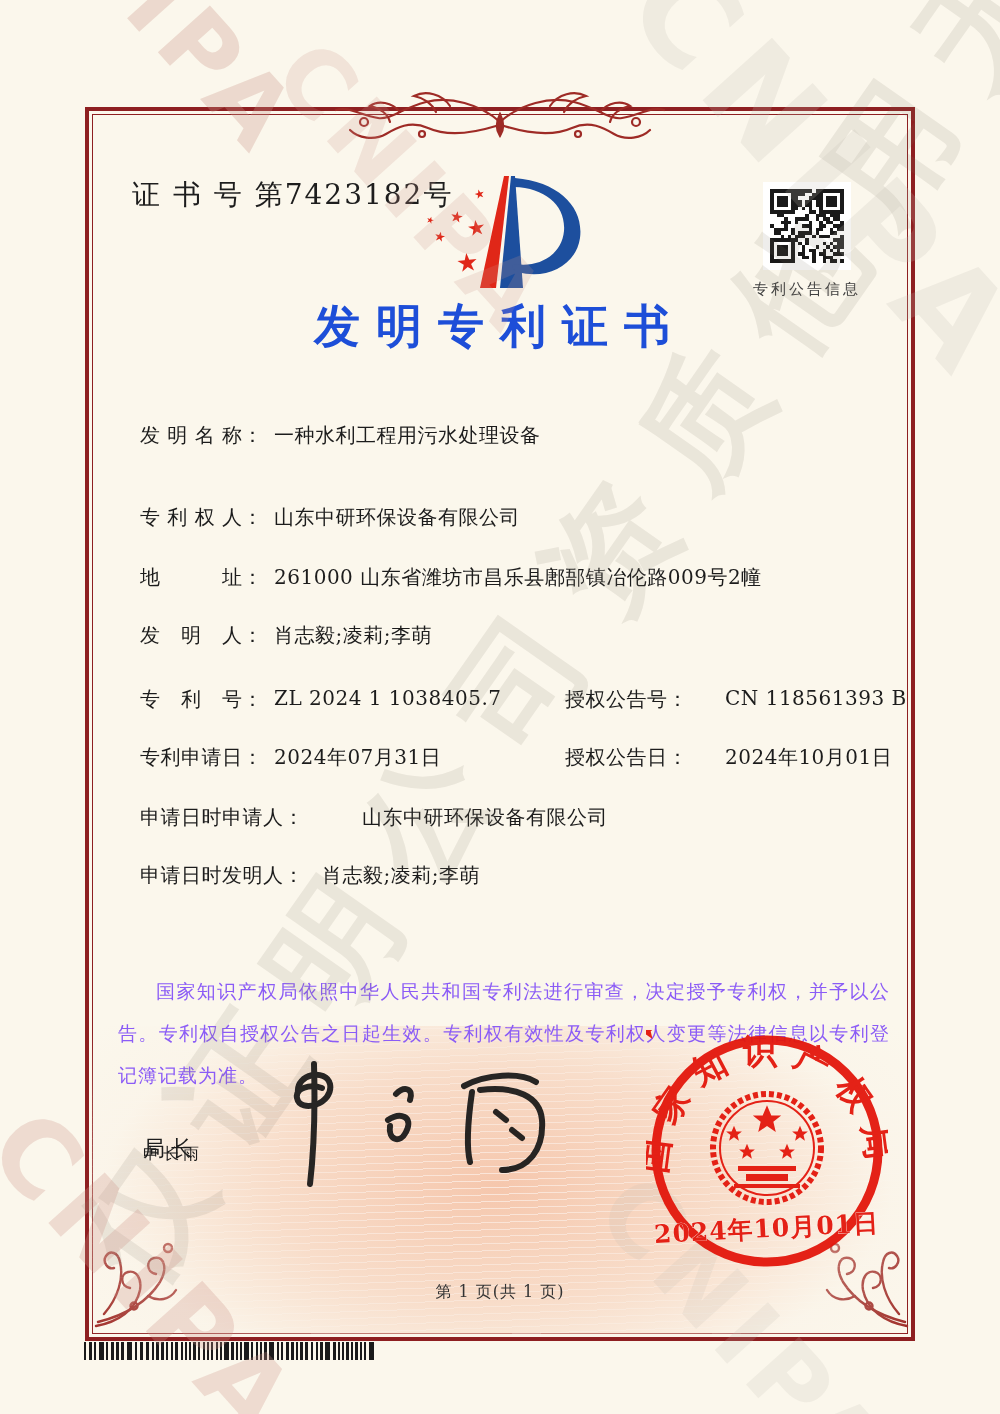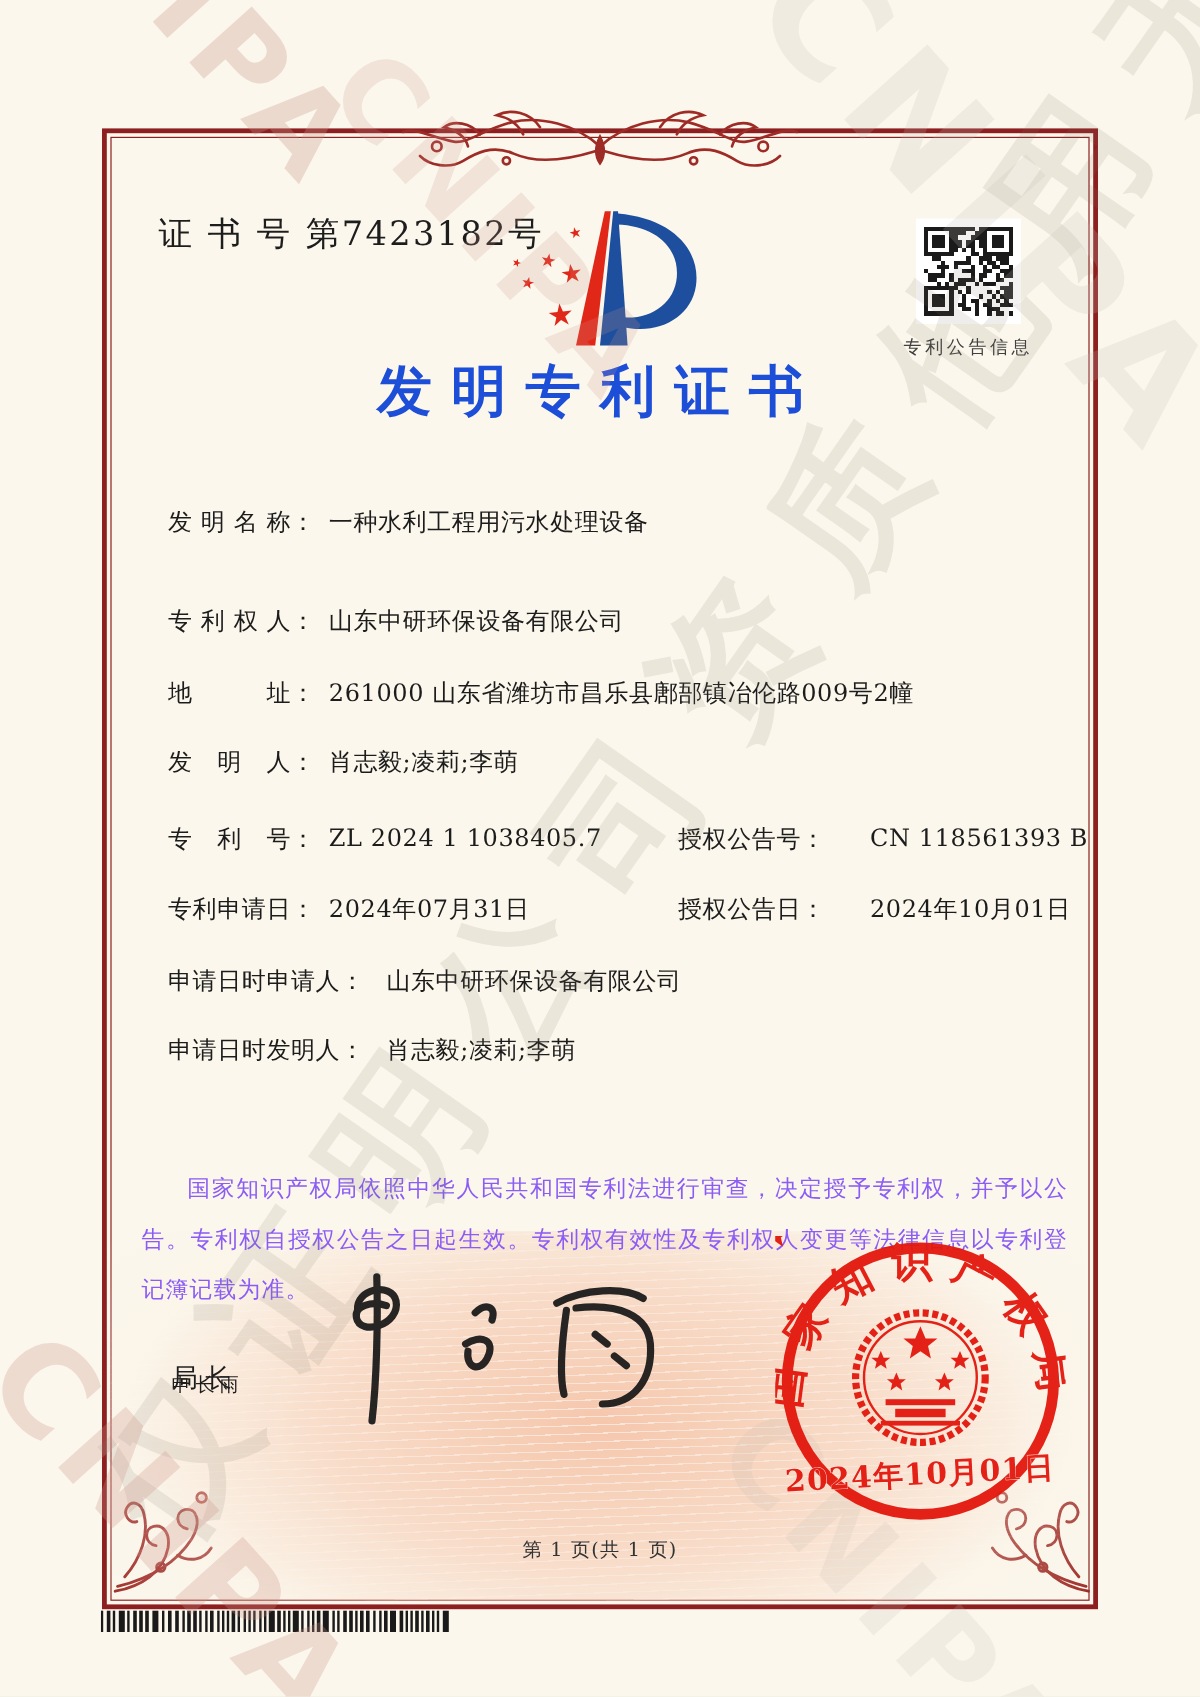--- a/index.html
+++ b/index.html
@@ -329,21 +329,21 @@
     <span class="val">CN 118561393 B</span>
   </div>
   <div class="row" style="top:744px;">
     <span class="lab">专利申请日：</span>
     <span class="val">2024年07月31日</span>
   </div>
   <div class="row rcol" style="top:744px;">
     <span class="lab">授权公告日：</span>
     <span class="val">2024年10月01日</span>
   </div>
-  <div class="row wide" style="top:804px;">
+  <div class="row wide" style="top:804px;gap:40px;">
     <span class="lab">申请日时申请人：</span>
     <span class="val">山东中研环保设备有限公司</span>
   </div>
   <div class="row wide" style="top:862px;">
     <span class="lab">申请日时发明人：</span>
     <span class="val">肖志毅;凌莉;李萌</span>
   </div>
 
   <p class="body-par">国家知识产权局依照中华人民共和国专利法进行审查，决定授予专利权，并予以公告。专利权自授权公告之日起生效。专利权有效性及专利权人变更等法律信息以专利登记簿记载为准。</p>
 

